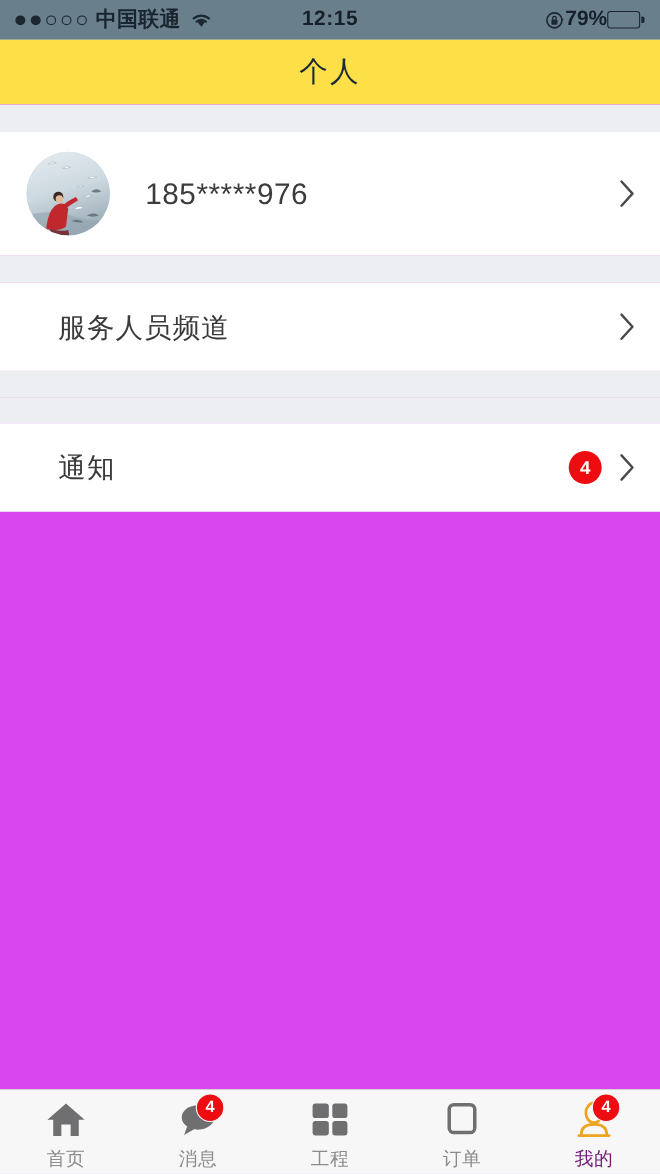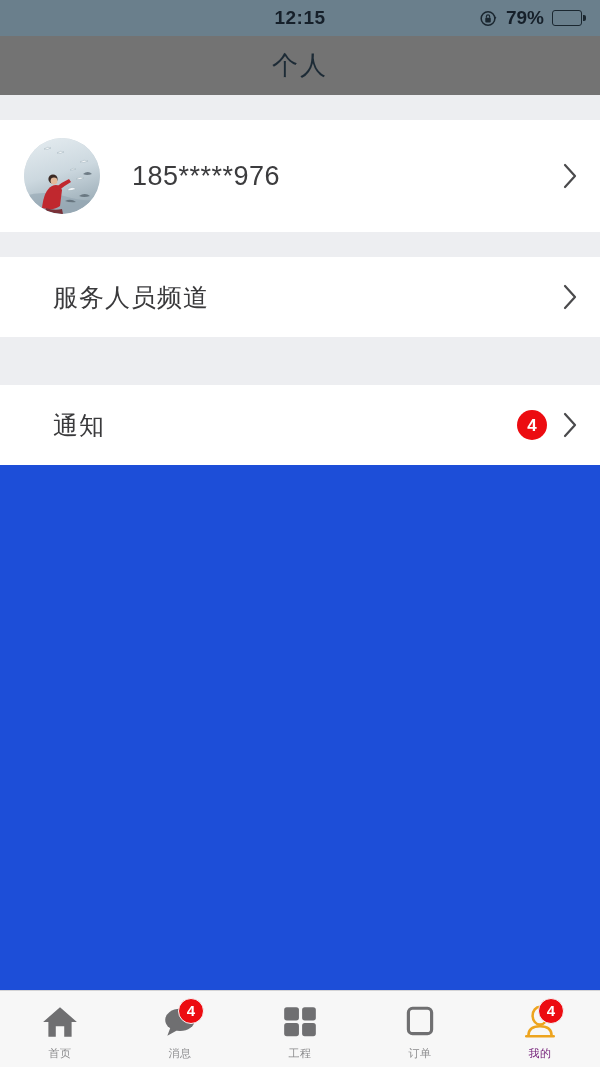--- a/index.html
+++ b/index.html
@@ -32,49 +32,49 @@
   .dot.on { background: #1b2730; }
   .dot.off { background: transparent; border: 1.5px solid #1b2730; }
   .carrier { font-size: 19px; font-weight: 600; letter-spacing: .3px; color: #18242e; }
   .wifi { width: 22px; height: 16px; position: relative; display: inline-block; }
   .sb-center {
     position: absolute; left: 0; right: 0; text-align: center;
     font-size: 19px; font-weight: 700; color: #16202a; letter-spacing: .5px;
     pointer-events: none;
   }
   .sb-right {
-    margin-left: auto; display: flex; align-items: center; gap: 8px;
+    margin-left: auto; display: flex; align-items: center; 
     position: relative; z-index: 2;
   }
   .rotlock { width: 19px; height: 19px; }
   .batt-pct { font-size: 19px; font-weight: 600; color: #16202a; }
   .battery { width: 34px; height: 16px; position: relative; display: flex; align-items: center; }
   .battery .shell {
     width: 30px; height: 16px; border: 1.6px solid #1b2730;
     border-radius: 3px; padding: 1.5px;
   }
   .battery .fill { height: 100%; background: #17232c; border-radius: 1px; }
   .battery .nub {
     width: 2.5px; height: 6px; background: #1b2730;
     border-radius: 0 2px 2px 0; margin-left: 1px;
   }
 
   
   .navbar {
     height: 59px;
-    background: #737373;
+    background: #fde047;
     display: flex; align-items: center; justify-content: center;
     flex: 0 0 59px;
   }
   .nav-title { font-size: 26px; color: #1d2b36; letter-spacing: 2px; }
 
   
   .body {
     flex: 1 1 auto;
-    background: #1d4ed8;
+    background: #d946ef;
     overflow: hidden;
   }
   .gap { height: 25px; background: #edeef1; }
   .gap.small { height: 24px; }
 
   .group { background: #ffffff; }
 
   .row {
     height: 80px;
     background: #ffffff;
@@ -124,37 +124,54 @@
   }
   .tab {
     flex: 1 1 0;
     display: flex; flex-direction: column;
     align-items: center; justify-content: center;
     gap: 4px; position: relative;
     padding-top: 4px;
   }
   .tab-icon-wrap { position: relative; width: 44px; height: 40px; display:flex; align-items:center; justify-content:center; }
   .tab-icon { width: 38px; height: 36px; display: block; }
-  .tab-label { font-size: 11px; color: #8b8b8d; letter-spacing: .5px; }
+  .tab-label { font-size: 17px; color: #8b8b8d; letter-spacing: .5px; }
   .tab.active .tab-label { color: #701a75; }
   .tab-badge {
     position: absolute; top: -4px; right: -2px;
     min-width: 26px; height: 26px; padding: 0 6px;
     border-radius: 13px; background: #ec0c11;
     color: #fff; font-size: 15px; font-weight: 700;
     display: flex; align-items: center; justify-content: center;
     line-height: 1; border: 1.5px solid #f7f7f7;
   }
 </style>
 </head>
 <body>
 
 <div id="app">
 
   <div class="statusbar">
+    <div class="sb-left">
+      <div class="dots">
+        <span class="dot on"></span>
+          <span class="dot on"></span>
+        <span class="dot off"></span>
+          <span class="dot off"></span>
+          <span class="dot off"></span>
+      </div>
+      <span class="carrier">中国联通</span>
+      <span class="wifi">
+        <svg viewBox="0 0 24 18" width="22" height="16">
+          <path d="M12 16.2 L8.4 11.6 A6 6 0 0 1 15.6 11.6 Z" fill="#1b2730"></path>
+          <path d="M4.2 7.6 A12 12 0 0 1 19.8 7.6" fill="none" stroke="#1b2730" stroke-width="2.2" stroke-linecap="round"></path>
+          <path d="M7.2 10.8 A8 8 0 0 1 16.8 10.8" fill="none" stroke="#1b2730" stroke-width="2.2" stroke-linecap="round"></path>
+        </svg>
+      </span>
+    </div>
     <div class="sb-center">12:15</div>
     <div class="sb-right">
       <span class="rotlock">
         <svg viewBox="0 0 20 20" width="19" height="19">
           <circle cx="9.5" cy="10" r="7.2" fill="none" stroke="#1b2730" stroke-width="1.6"></circle>
           <rect x="6.6" y="9.2" width="5.8" height="5" rx="1" fill="#1b2730"></rect>
           <path d="M7.8 9.2 V7.9 a1.7 1.7 0 0 1 3.4 0 V9.2" fill="none" stroke="#1b2730" stroke-width="1.3"></path>
           <path d="M16.2 7.5 l2.2 1.6 -2.2 1.6 z" fill="#1b2730"></path>
         </svg>
       </span>

